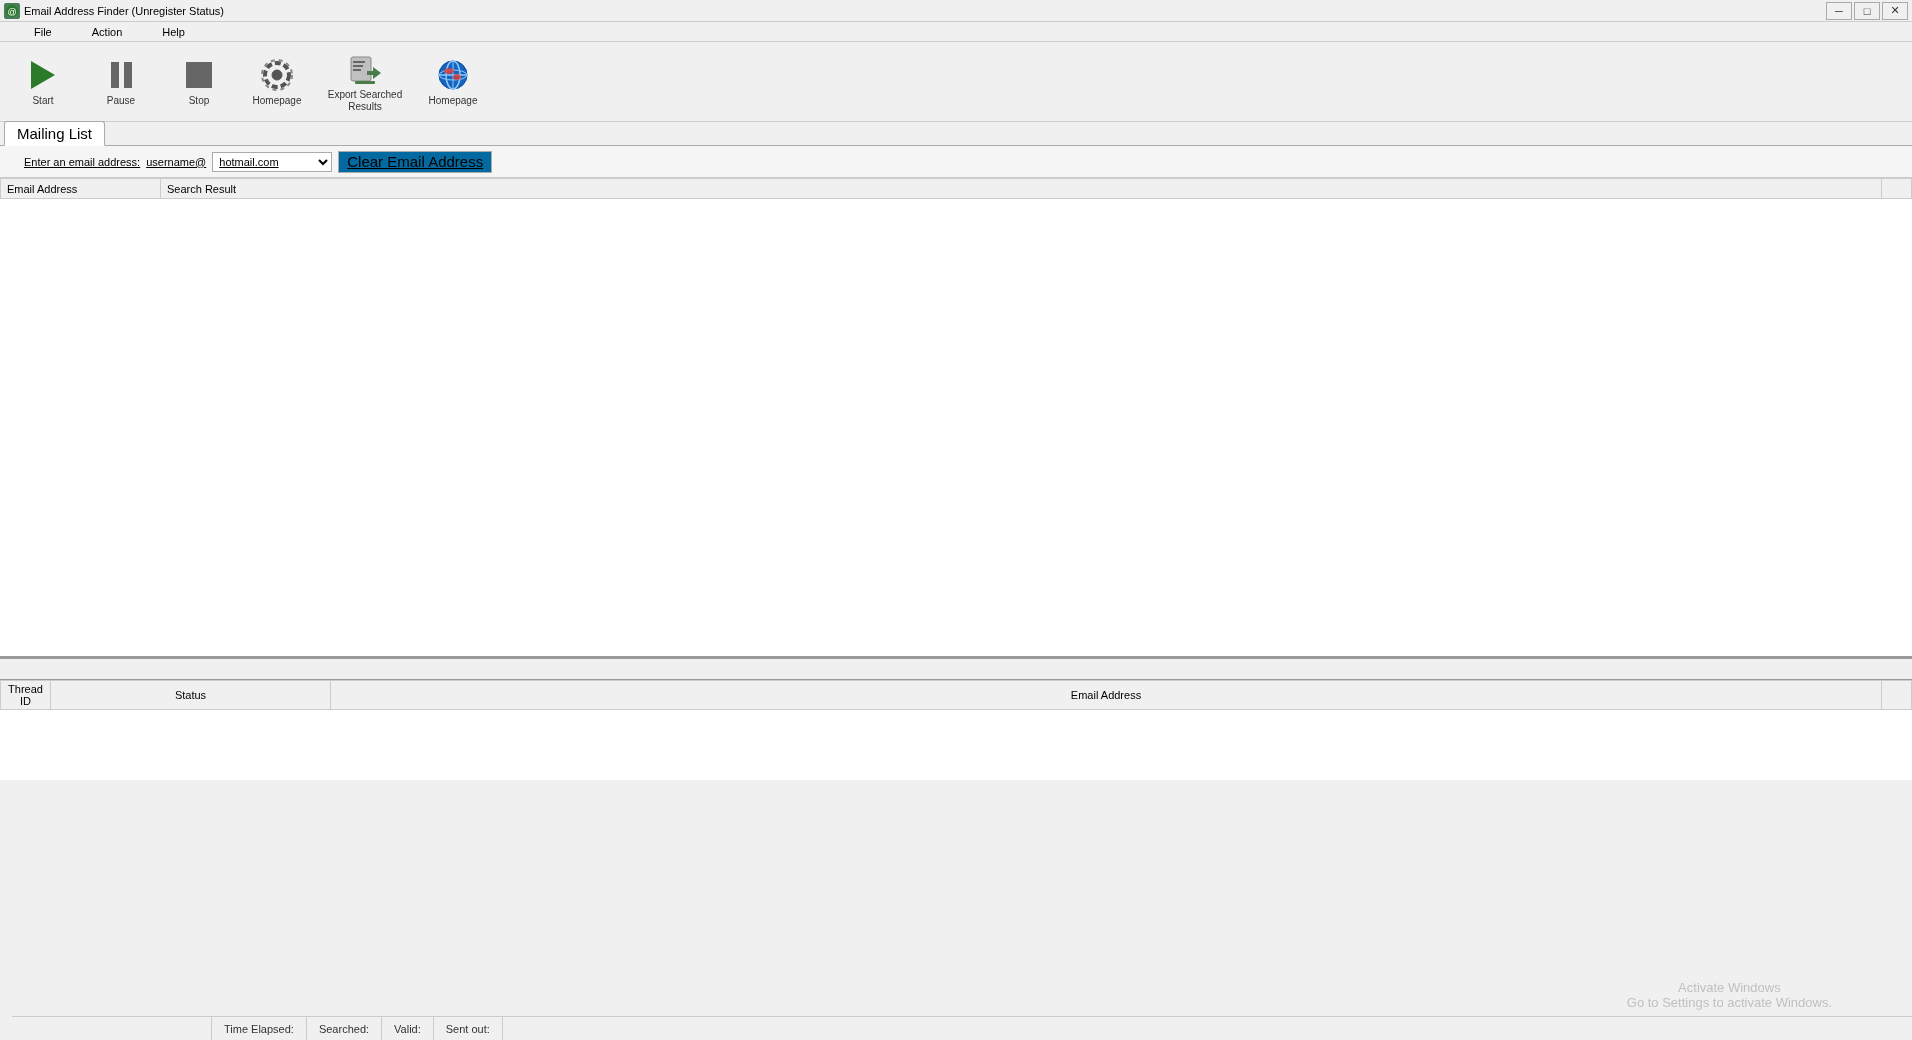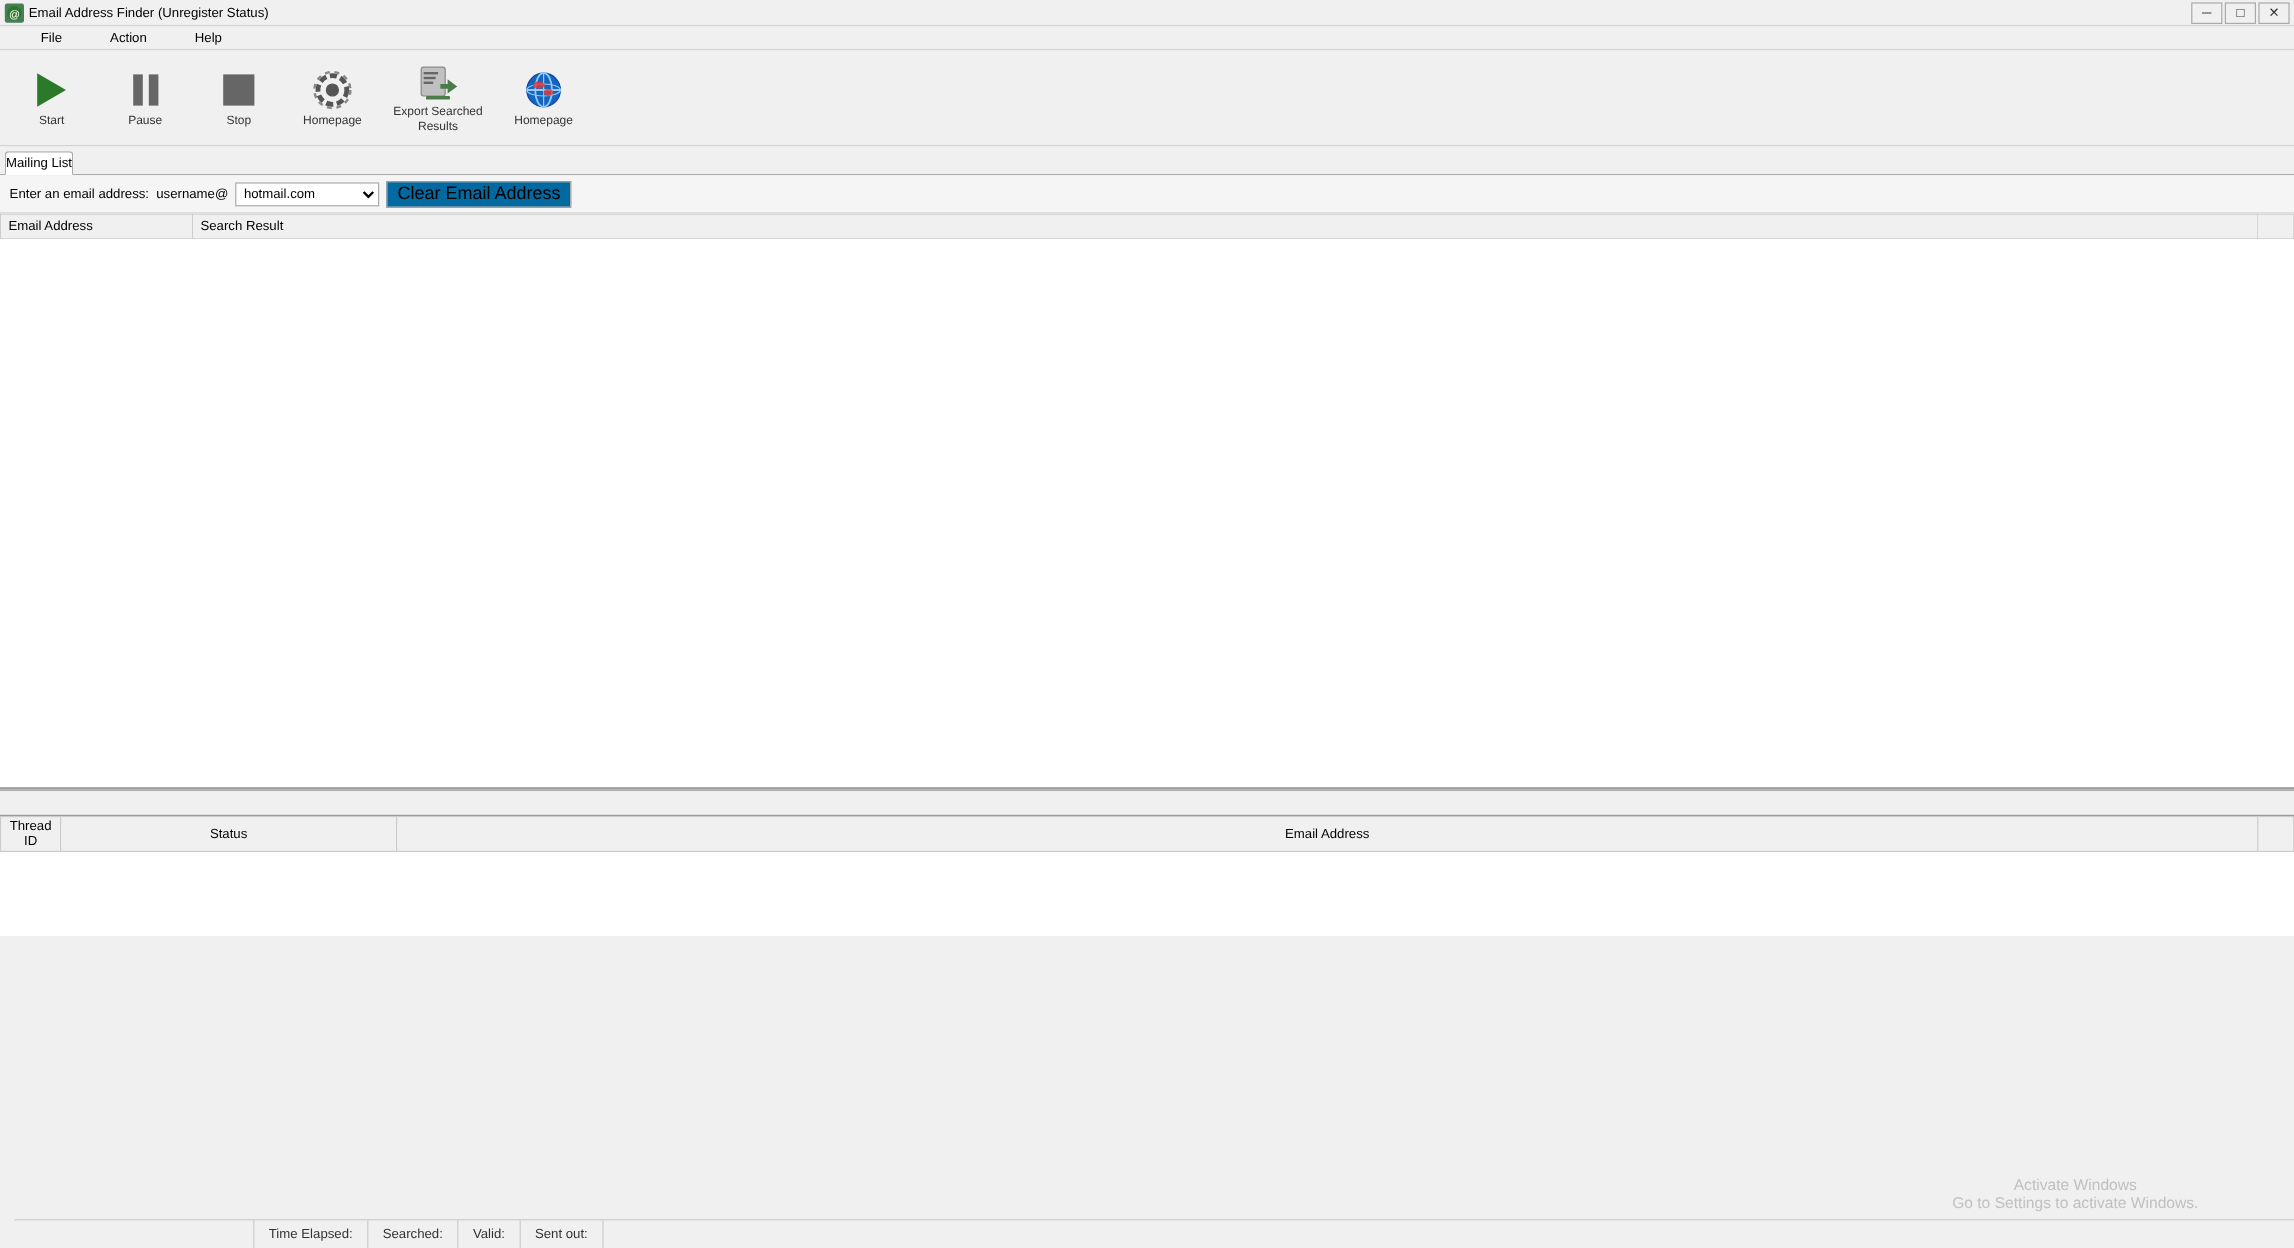--- a/index.html
+++ b/index.html
@@ -75,20 +75,21 @@
       font-size: 11px;
       color: #000;
       margin-left: 24px;
     }
 
     
     .toolbar {
       background: #f0f0f0;
       height: 80px;
       display: flex;
+      align-items: center;
       padding: 4px 8px;
       gap: 8px;
       border-bottom: 1px solid #ccc;
     }
     .toolbar-btn {
       display: flex;
       flex-direction: column;
       align-items: center;
       justify-content: center;
       width: 70px;
@@ -133,44 +134,45 @@
     
     .tab-bar {
       background: #f0f0f0;
       height: 24px;
       display: flex;
       align-items: flex-end;
       padding: 0 4px;
       border-bottom: 1px solid #aaa;
     }
     .tab {
-      padding: 3px 0;
+      padding: 3px 12px;
       background: #e0e0e0;
       border: 1px solid #aaa;
       border-bottom: none;
       cursor: pointer;
-      font-size: 11px;
+      font-size: 15px;
       margin-right: 2px;
       border-radius: 3px 3px 0 0;
     }
     .tab.active {
       background: #ffffff;
       border-bottom: 1px solid #fff;
       margin-bottom: -1px;
     }
 
     
     .filter-bar {
       background: #f5f5f5;
       height: 32px;
       display: flex;
       align-items: center;
-      padding: 0 8px;
+      padding: 0 24px;
       gap: 6px;
       border-bottom: 1px solid #ccc;
+      text-decoration: underline;
     }
     .filter-label {
       font-size: 11px;
       color: #000;
       white-space: nowrap;
     }
     .filter-select {
       width: 120px;
       height: 20px;
       border: 1px solid #aaa;

